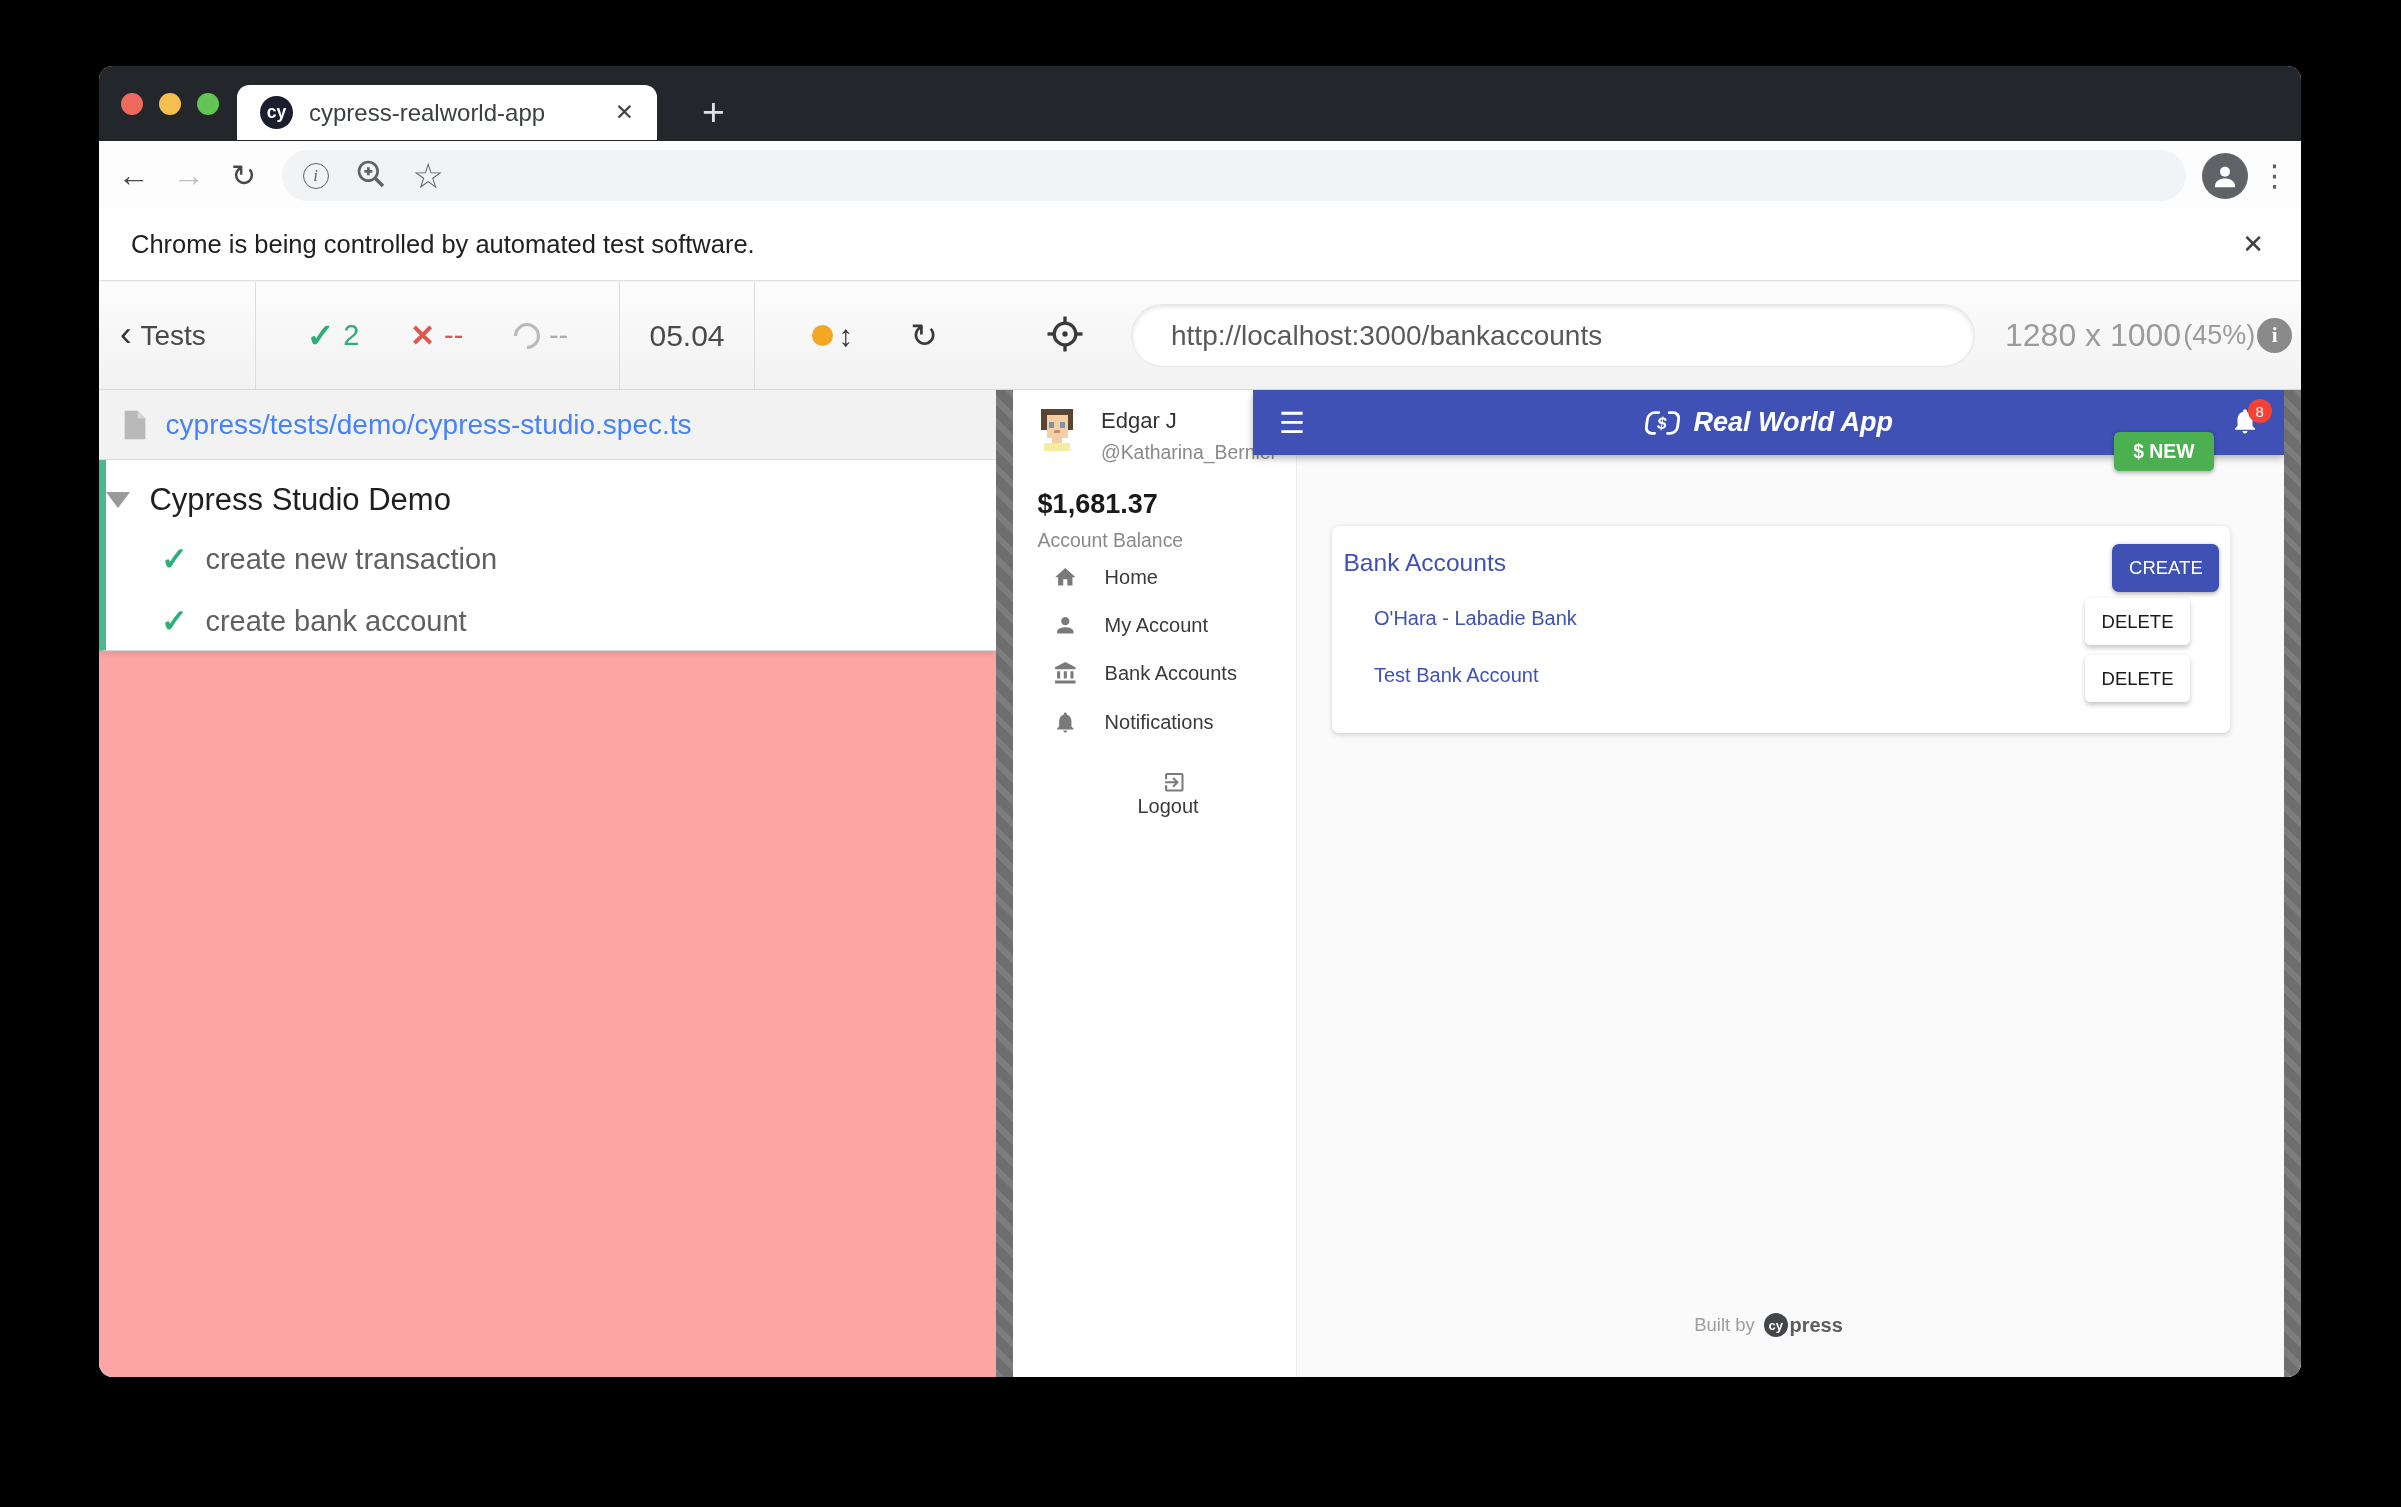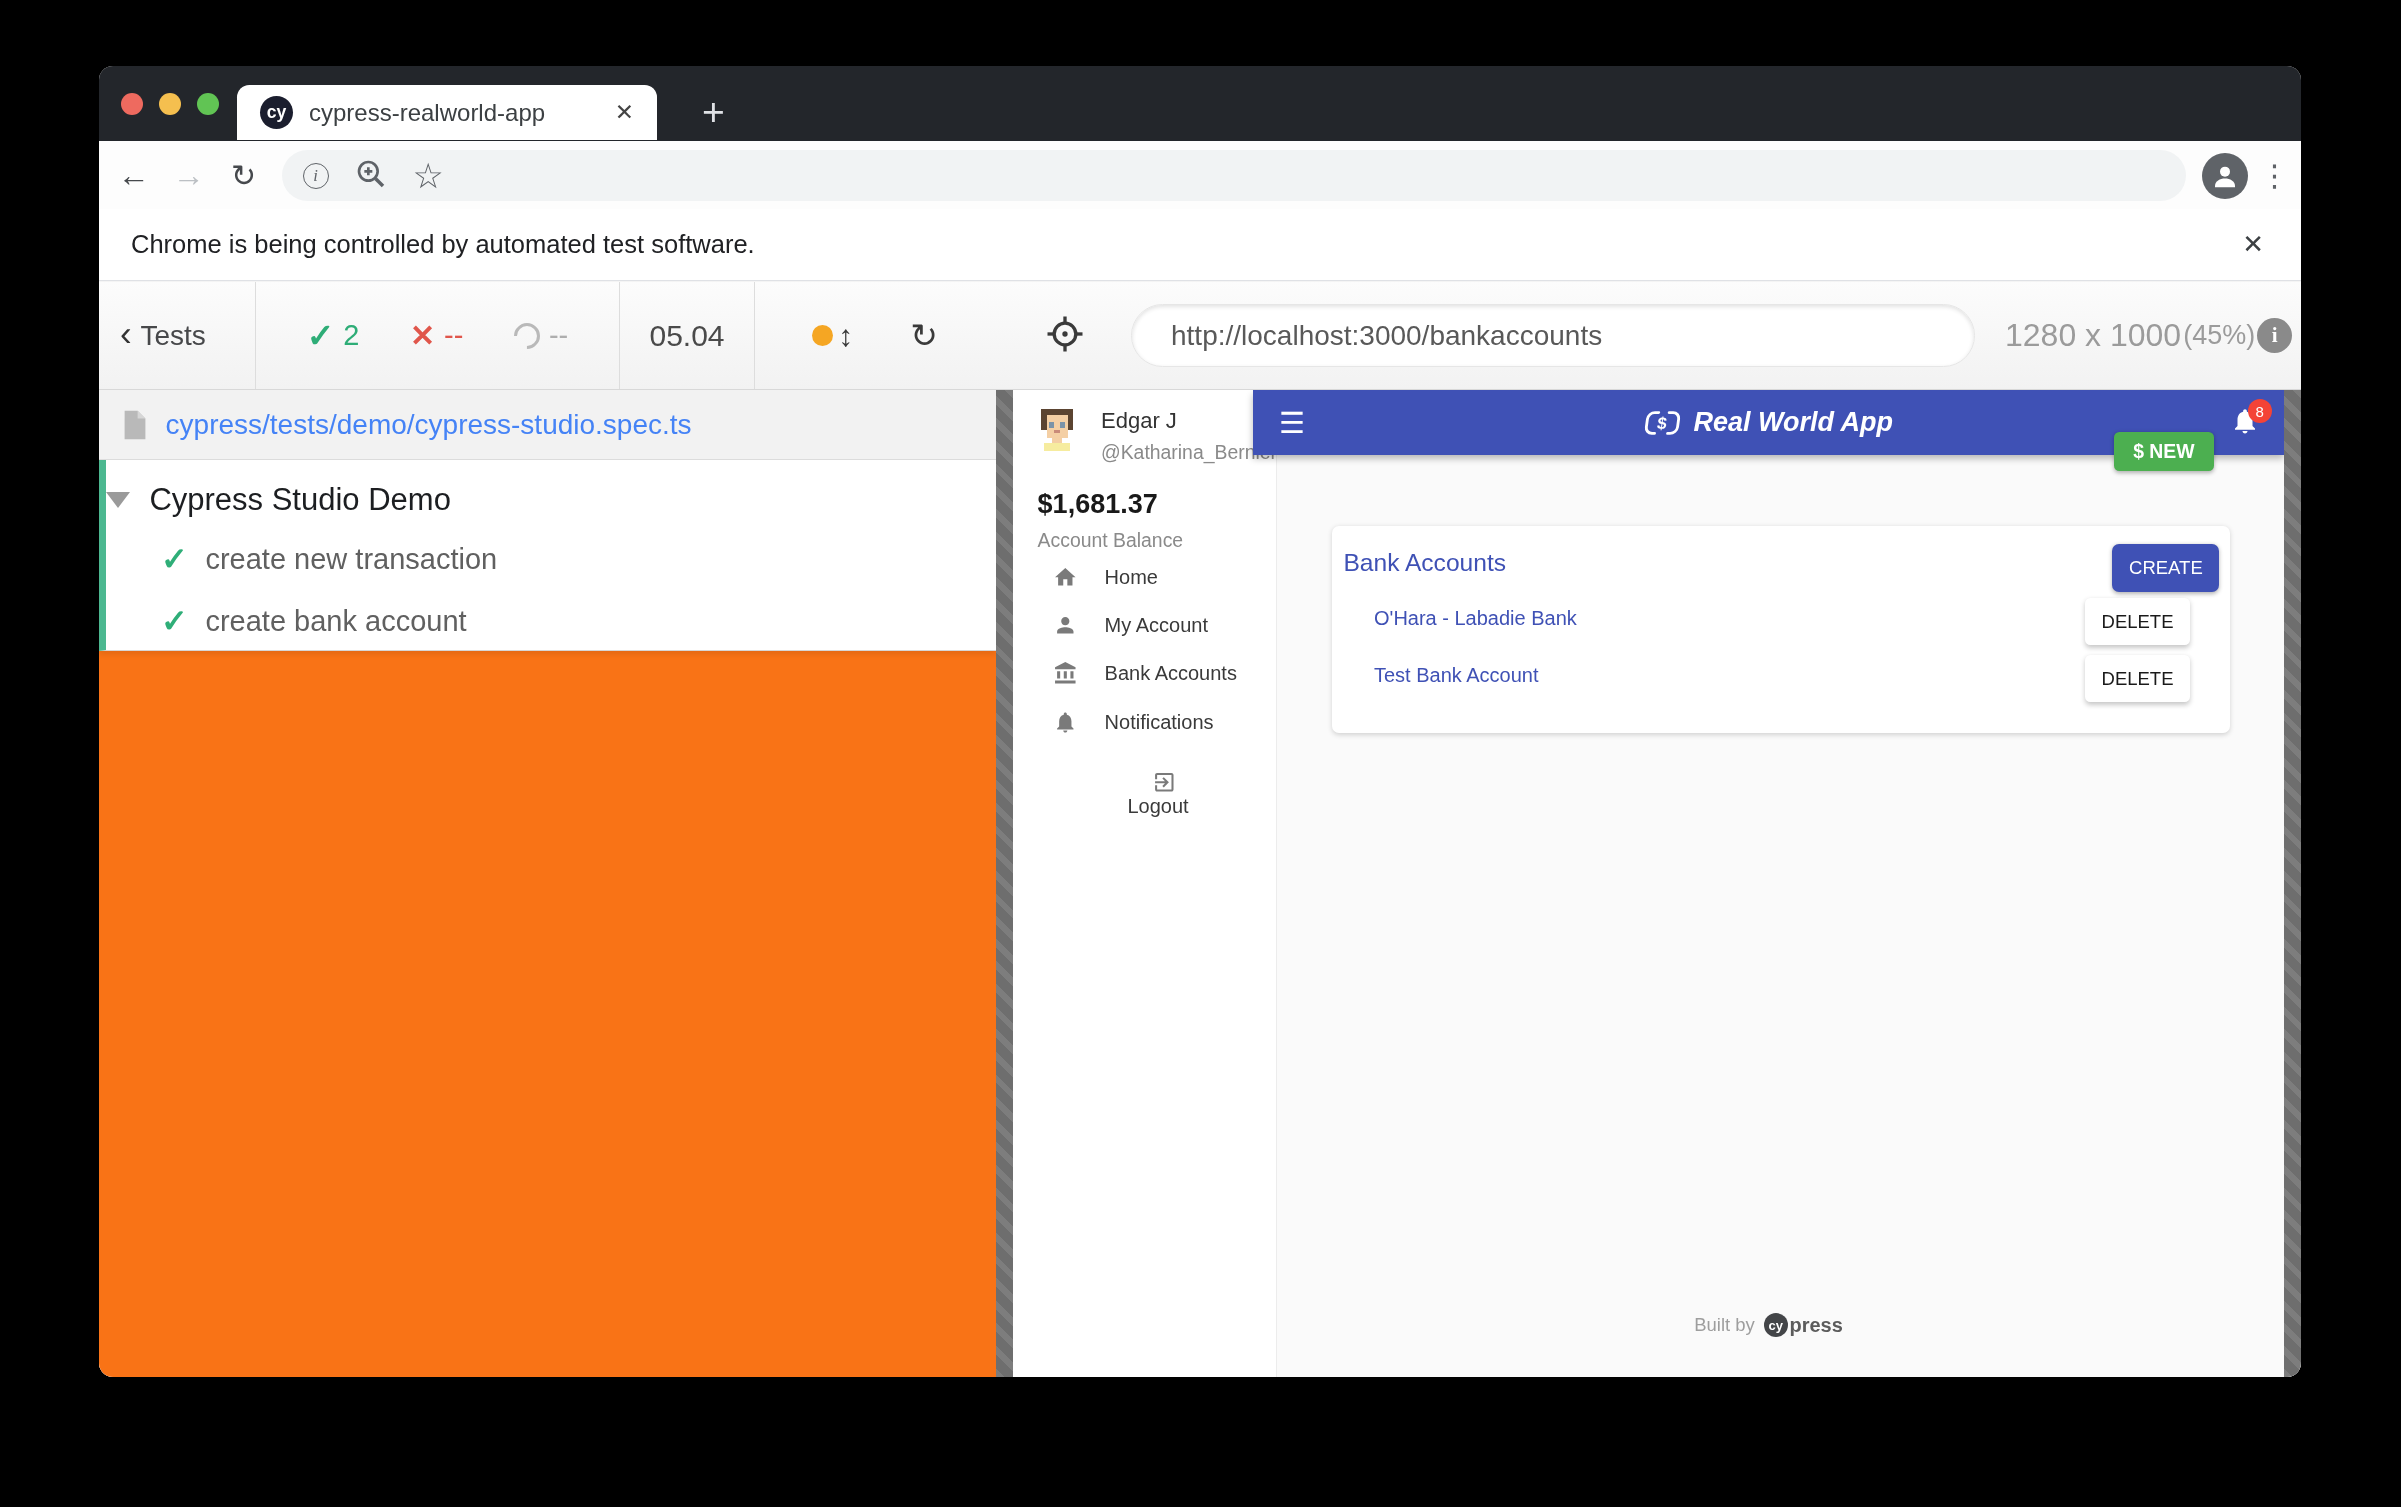--- a/index.html
+++ b/index.html
@@ -81,21 +81,21 @@
              margin-left:46px; display:flex; align-items:center; padding:0 39px;
              box-shadow:inset 0 1.8px 4.4px rgba(0,0,0,.12); font-size:28px; color:#595959; white-space:nowrap; }
   #viewport-info { display:flex; align-items:center; margin-left:30px; gap:2px; }
   #viewport-size { font-size:32px; color:#9b9b9b; }
   #viewport-zoom { font-size:27px; color:#9b9b9b; }
   #viewport-i { width:35px; height:35px; border-radius:50%; background:#8a8a8a; color:#fff;
                 font-size:21px; font-weight:bold; font-family:"Liberation Serif",serif;
                 display:flex; align-items:center; justify-content:center; }
 
   
-  #reporter { position:absolute; left:0; top:108px; width:897px; height:987px; background:#f97316; }
+  #reporter { position:absolute; left:0; top:108px; width:897px; height:987px; background:#fca5a5; }
   #spec-row { position:absolute; left:0; top:0; width:100%; height:70px; background:#f2f2f2;
               border-bottom:0.9px solid #ddd; display:flex; align-items:center; padding-left:23px; gap:17.6px; }
   #spec-path { font-size:28px; color:#4583f6; white-space:nowrap; }
   #tests-block { position:absolute; left:0; top:70px; width:100%; height:191px; background:#fff;
                  border-left:7px solid #4cb890; border-bottom:0.9px solid #d6d6d6;
                  box-shadow:0 3.5px 5.3px rgba(0,0,0,.08); padding-top:12.3px; }
   #suite-row { display:flex; align-items:center; height:56px; gap:19.4px; }
   #suite-tri { width:0; height:0; border-left:12.3px solid transparent; border-right:12.3px solid transparent;
                border-top:16px solid #9a9a9a; }
   #suite-title { font-size:31px; color:#1c1e21; }
@@ -104,21 +104,21 @@
   .test-name { font-size:29px; color:#606060; }
 
   
   .stripe { position:absolute; top:108px; height:987px; width:16.7px;
             background:repeating-linear-gradient(45deg,#7d7d7d 0 6.2px,#6e6e6e 6.2px 16px); }
   #stripe-left { left:897px; }
   #stripe-right { left:2185px; }
 
   
   #aut { position:absolute; left:914px; top:108px; width:1271px; height:987px; background:#fafafa; overflow:hidden; }
-  #drawer { position:absolute; left:0; top:0; width:264px; height:100%; background:#fff;
+  #drawer { position:absolute; left:0; top:0; width:284px; height:100%; background:#fff;
             border-right:0.9px solid #ececec; }
   #user-row { position:absolute; left:23px; top:16px; display:flex; gap:23px; }
   #user-names { padding-top:1.8px; }
   #user-name { font-size:22px; color:#333; margin-bottom:7px; }
   #user-handle { font-size:19.4px; color:#8a8a8a; }
   #balance { position:absolute; left:24.6px; top:99px; }
   #balance-amt { font-size:27px; font-weight:bold; color:#191919; }
   #balance-label { font-size:19.4px; color:#8a8a8a; margin-top:8.8px; }
   .nav-item { position:absolute; left:0; width:100%; height:48px; display:flex; align-items:center; }
   .nav-icon { width:24.6px; margin-left:40px; color:#7a7a7a; }

